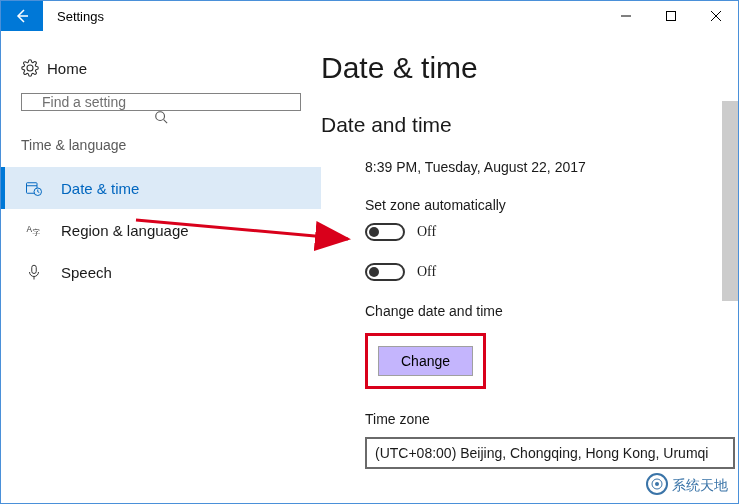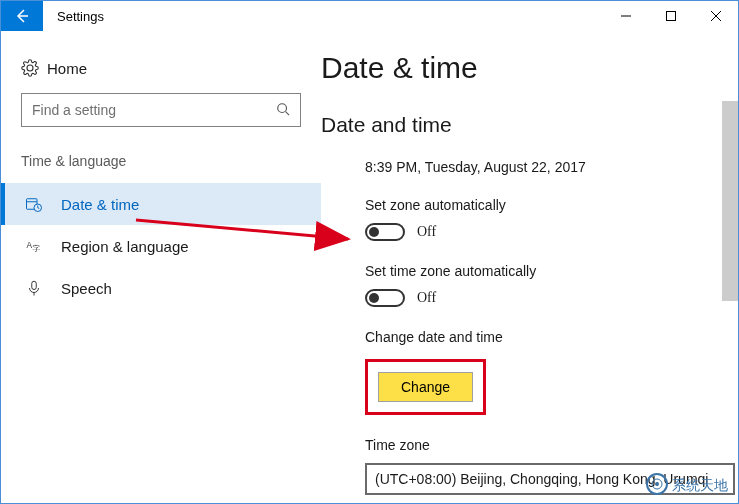--- a/index.html
+++ b/index.html
@@ -69,27 +69,28 @@
   .home-row .icon, .nav-item .icon {
     width: 18px;
     display: flex;
     align-items: center;
     justify-content: center;
     color: #333;
   }
   .home-row .label { font-size: 15px; }
   .search-box {
     margin: 0 20px 26px 20px;
-    height: 34px;
+    height: 18px;
     border: 1px solid #828282;
     display: flex;
     align-items: center;
-    padding: 0 10px;
+    padding: 0 20px;
     justify-content: space-between;
     color: #6b6b6b;
+    flex-direction: column;
   }
   .search-box input {
     border: none;
     outline: none;
     font-size: 14px;
     width: 100%;
     background: transparent;
     color: #333;
   }
   .search-box input::placeholder { color: #707070; font-style: normal; }
@@ -161,21 +162,21 @@
     left: 2px;
   }
   .toggle-label { font-size: 14px; font-family: Liberation Serif, serif; }
   .change-box {
     border: 3px solid #d9001b;
     padding: 10px;
     display: inline-block;
     margin-top: 4px;
   }
   .btn {
-    background: #fde047;
+    background: #c4b5fd;
     border: 1px solid #a0a0a0;
     padding: 6px 22px;
     font-size: 14px;
     font-family: inherit;
     min-width: 86px;
   }
   .tz-select {
     width: 370px;
     border: 2px solid #6a6a6a;
     padding: 6px 8px;
@@ -323,21 +324,20 @@
           <div class="txt">Set zone automatically</div>
           <div class="toggle-row">
             <div class="toggle">
                 <div class="knob"></div>
               </div>
             <span class="toggle-label">Off</span>
           </div>
         </div>
 
         <div class="block">
-          <div class="txt">Set time zone automatically</div>
           <div class="toggle-row">
             <div class="toggle">
                 <div class="knob"></div>
               </div>
             <span class="toggle-label">Off</span>
           </div>
         </div>
 
         <div class="block">
           <div class="txt">Change date and time</div>

